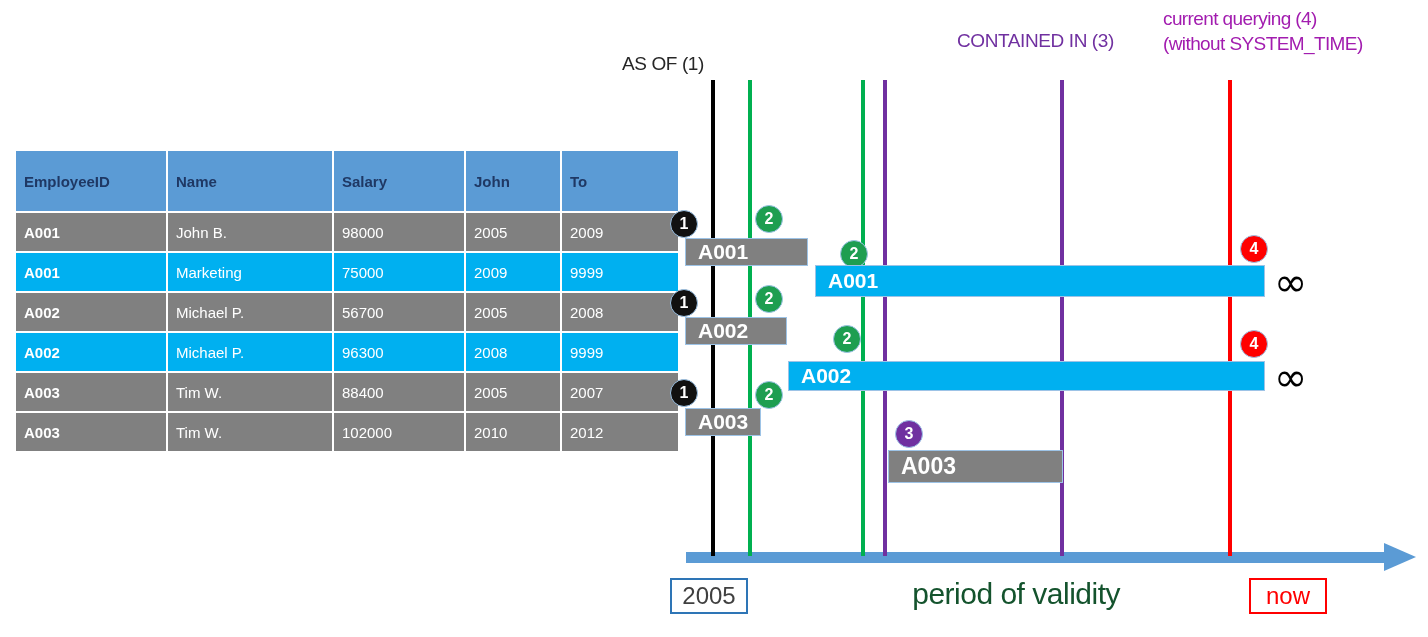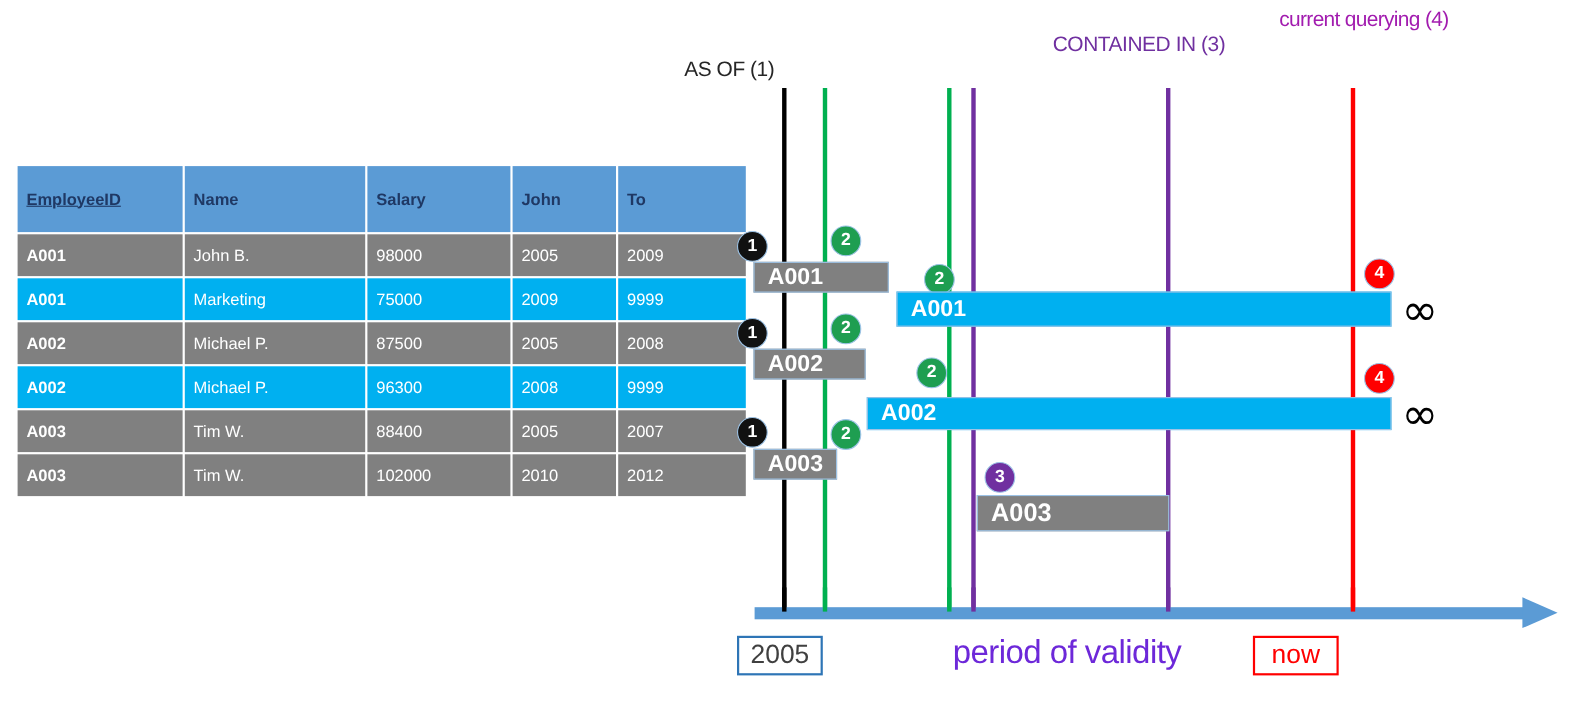--- a/index.html
+++ b/index.html
@@ -34,21 +34,20 @@
     overflow: hidden;
     white-space: nowrap;
   }
   #employee-table th {
     height: 46px;
     background: #5b9bd5;
     color: #1f3864;
     font-weight: bold;
   }
   #employee-table th.first-head span {
-    text-decoration: underline;
     text-align: center;
   }
   #employee-table td {
     height: 24px;
     color: #ffffff;
   }
   tr.row-gray td { background: #808080; }
   tr.row-cyan td { background: #00b0f0; }
   #employee-table td.col-id { font-weight: bold; }
 
@@ -167,31 +166,31 @@
     justify-content: center;
     font-size: 24px;
     background: #ffffff;
   }
   #tag-2005 {
     left: 670px; top: 578px; width: 78px; height: 36px;
     border: 2px solid #2e75b6;
     color: #404040;
   }
   #tag-now {
-    left: 1139px; top: 578px; width: 78px; height: 36px;
+    left: 1249px; top: 578px; width: 78px; height: 36px;
     border: 2px solid #ff0000;
     color: #ff0000;
   }
   #axis-caption {
     position: absolute;
     left: 820px; top: 577px;
     width: 300px;
-    text-align: center;
+    text-align: right;
     font-size: 30px;
-    color: #6d28d9;
+    color: #14532d;
     letter-spacing: -0.5px;
   }
 </style>
 </head>
 <body>
 
 <table id="employee-table">
   <thead>
     <tr>
       <th class="first-head col-w1"><span>EmployeeID</span></th>
@@ -212,21 +211,21 @@
     <tr class="row-cyan">
       <td class="col-id col-w1">A001</td>
       <td class="col-w2">Marketing</td>
       <td class="col-w3">75000</td>
       <td class="col-w4">2009</td>
       <td class="col-w5">9999</td>
     </tr>
     <tr class="row-gray">
       <td class="col-id col-w1">A002</td>
       <td class="col-w2">Michael P.</td>
-      <td class="col-w3">87500</td>
+      <td class="col-w3">56700</td>
       <td class="col-w4">2005</td>
       <td class="col-w5">2008</td>
     </tr>
     <tr class="row-cyan">
       <td class="col-id col-w1">A002</td>
       <td class="col-w2">Michael P.</td>
       <td class="col-w3">96300</td>
       <td class="col-w4">2008</td>
       <td class="col-w5">9999</td>
     </tr>
@@ -246,20 +245,21 @@
     </tr>
   </tbody>
 </table>
 
 <div id="diagram">
 
   <div class="hdr-label" id="hdr-asof">AS OF (1)</div>
   <div class="hdr-label" id="hdr-contained">CONTAINED IN (3)</div>
   <div class="hdr-label" id="hdr-current">
     <div>current querying (4)</div>
+    <div>(without SYSTEM_TIME)</div>
   </div>
 
   <div class="vline black" style="left:711px;  top:80px;  height:475px;"></div>
   <div class="vline green" style="left:748px;  top:80px;  height:475px;"></div>
   <div class="vline green" style="left:861px;  top:80px;  height:475px;"></div>
   <div class="vline purple" style="left:883px;  top:80px;  height:475px;"></div>
   <div class="vline purple" style="left:1060px; top:80px;  height:475px;"></div>
   <div class="vline red" style="left:1228px; top:80px;  height:475px;"></div>
 
   <div class="badge b-black" style="left:670px; top:210px;">1</div>

